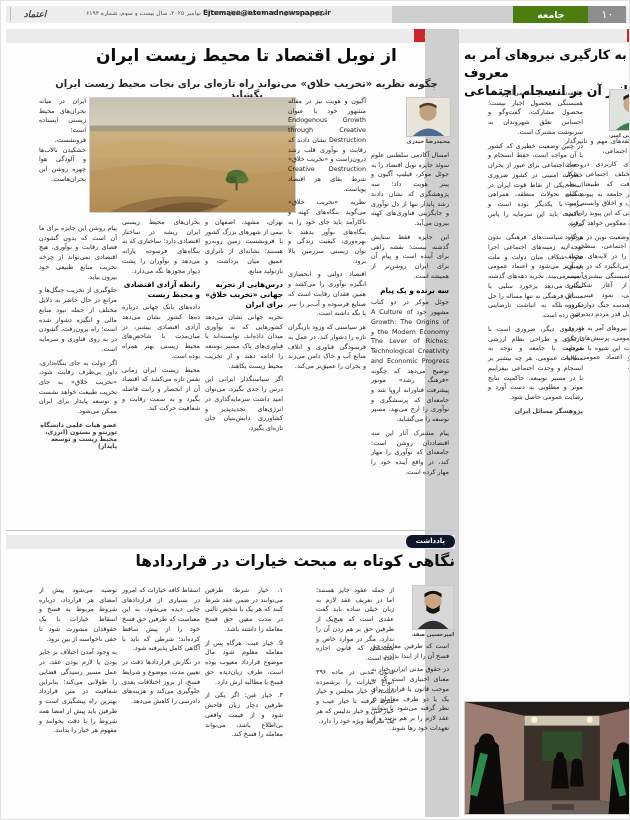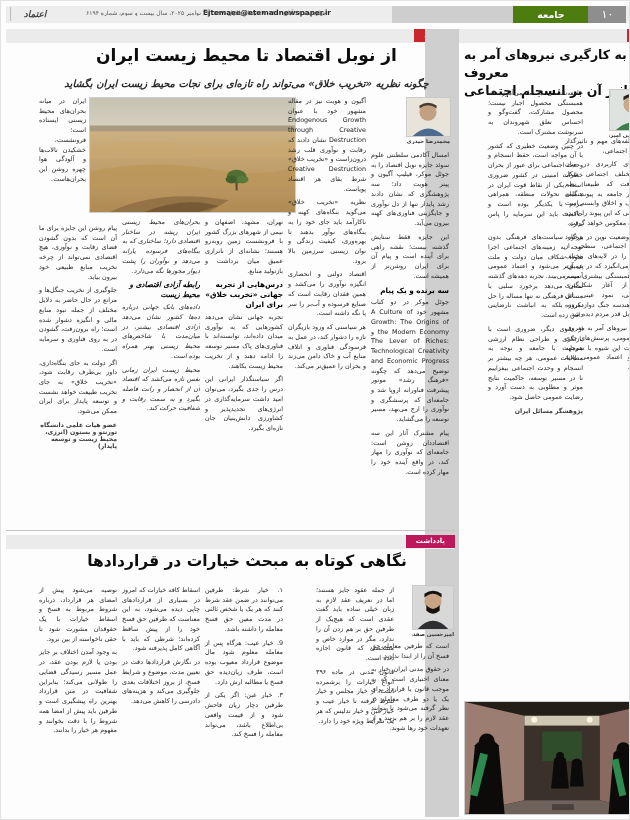--- a/index.html
+++ b/index.html
@@ -19,23 +19,23 @@
         border-left:1px solid #bbb;padding-left:4px;height:14px;line-height:14px;text-align:center;}
   
   .tagbar{height:14px;background:#ebebeb;}
   .tag{position:absolute;left:auto;right:0;top:0;height:13px;color:#fff;font-size:7px;font-weight:bold;
        text-align:center;line-height:13px;padding:0 10px;}
   
   .vrule{width:1px;background:#cfcfcf;}
   .hrule{height:1px;background:#c4c4c4;}
   
   .mainhead{font-weight:bold;color:#0d0d0d;text-align:center;font-size:17px;line-height:1.1;}
-  .mainsub{font-weight:bold;color:#2a2a2a;text-align:center;font-size:10px;font-style:italic;}
+  .mainsub{font-weight:bold;color:#2a2a2a;text-align:center;font-size:10px;}
   .righthead{font-weight:bold;color:#0d0d0d;text-align:left;font-size:12.5px;line-height:1.45;}
-  .bottomhead{font-weight:bold;color:#0d0d0d;text-align:center;font-size:15.5px;}
+  .bottomhead{font-weight:bold;color:#0d0d0d;font-size:15.5px;}
   
   .col{overflow:hidden;}
   .para{font-size:6.4px;line-height:1.52;text-align:justify;color:#1d1d1d;margin:0 0 4px 0;}
   .colhead{font-size:7.3px;font-weight:bold;color:#000;margin:2px 0 3px 0;line-height:1.35;}
   .sig{font-size:6.2px;font-weight:bold;color:#3a3a3a;margin-top:3px;}
   
   .authorbox{text-align:center;}
   .authorbox .pic{width:100%;border:1px solid #c9c9c9;box-sizing:border-box;display:block;}
   .authorname{font-size:5.4px;font-weight:bold;color:#333;margin-top:1px;white-space:nowrap;overflow:hidden;}
   .photo{display:block;border:1px solid #cfcfcf;box-sizing:border-box;}
@@ -115,21 +115,21 @@
       <div class="para">نظریه «تخریب خلاق» می‌گوید بنگاه‌های کهنه و ناکارآمد باید جای خود را به بنگاه‌های نوآور بدهند تا بهره‌وری، کیفیت زندگی و توان زیستی سرزمین بالا برود.</div>
       <div class="para">اقتصاد دولتی و انحصاری انگیزه نوآوری را می‌کشد و همین فقدان رقابت است که صنایع فرسوده و آب‌بر را سر پا نگه داشته است.</div>
       <div class="para">هر سیاستی که ورود بازیگران تازه را دشوار کند، در عمل به فرسودگی فناوری و اتلاف منابع آب و خاک دامن می‌زند و بحران را عمیق‌تر می‌کند.</div>
     </div>
   <div class="abs col" style="left:171px;top:217px;width:78px;height:308px;">
       <div class="para">تهران، مشهد، اصفهان و نیمی از شهرهای بزرگ کشور با فرونشست زمین روبه‌رو هستند؛ نشانه‌ای از ناترازی عمیق میان برداشت و بازتولید منابع.</div>
       <div class="colhead">درس‌هایی از تجربه جهانی «تخریب خلاق» برای ایران</div>
       <div class="para">تجربه جهانی نشان می‌دهد کشورهایی که به نوآوری میدان داده‌اند، توانسته‌اند با فناوری‌های پاک مسیر توسعه را ادامه دهند و از تخریب محیط زیست بکاهند.</div>
       <div class="para">اگر سیاستگذار ایرانی این درس را جدی بگیرد، می‌توان امید داشت سرمایه‌گذاری در انرژی‌های تجدیدپذیر و کشاورزی دانش‌بنیان جان تازه‌ای بگیرد.</div>
     </div>
-  <div class="abs col" style="left:88px;top:217px;width:78px;height:308px;font-style:italic;">
+  <div class="abs col" style="left:88px;top:217px;width:78px;height:308px;">
       <div class="para">بحران‌های محیط زیستی ایران ریشه در ساختار اقتصادی دارد؛ ساختاری که به بنگاه‌های فرسوده یارانه می‌دهد و نوآوران را پشت دیوار مجوزها نگه می‌دارد.</div>
       <div class="colhead">رابطه آزادی اقتصادی و محیط زیست</div>
       <div class="para">داده‌های بانک جهانی درباره ده‌ها کشور نشان می‌دهد آزادی اقتصادی بیشتر، در میان‌مدت با شاخص‌های محیط زیستی بهتر همراه بوده است.</div>
       <div class="para">محیط زیست ایران زمانی نفس تازه می‌کشد که اقتصاد آن از انحصار و رانت فاصله بگیرد و به سمت رقابت و شفافیت حرکت کند.</div>
     </div>
   <div class="abs col" style="left:5px;top:96px;width:47px;height:117px;">
       <div class="para">ایران در میانه بحران‌های محیط زیستی ایستاده است؛ فرونشست، خشکیدن تالاب‌ها و آلودگی هوا چهره روشن این بحران‌هاست.</div>
     </div>
   <div class="abs col" style="left:5px;top:223px;width:78px;height:308px;">
       <div class="para">پیام روشن این جایزه برای ما آن است که بدون گشودن فضای رقابت و نوآوری، هیچ اقتصادی نمی‌تواند از چرخه تخریب منابع طبیعی خود بیرون بیاید.</div>
@@ -193,21 +193,21 @@
       <rect x="10" y="52" width="8" height="44" fill="#2e8b4f" transform="rotate(14 14 74)"></rect>
       <rect x="152" y="58" width="7" height="38" fill="#2e8b4f" transform="rotate(-12 155 77)"></rect>
       <rect x="179" y="64" width="6" height="34" fill="#2e8b4f" transform="rotate(-10 182 81)"></rect>
       <circle cx="70" cy="18" r="3" fill="#fff8e0" opacity="0.9"></circle>
       <circle cx="126" cy="18" r="3" fill="#fff8e0" opacity="0.9"></circle>
     </svg>
   </div>
 
   <div class="abs hrule" style="left:5px;top:529px;width:416px;"></div>
   <div class="abs tagbar" style="left:5px;top:534px;width:416px;">
-    <span class="tag" style="background:#be185d;">یادداشت</span>
+    <span class="tag" style="background:#0f172a;border-radius:6px;">یادداشت</span>
   </div>
   <div class="abs bottomhead" style="left:5px;top:551px;width:416px;">نگاهی کوتاه به مبحث خیارات در قراردادها</div>
 
   <div class="abs authorbox" style="left:378px;top:584px;width:42px;">
     <svg class="pic" width="42" height="45" viewBox="0 0 42 45">
       <rect width="42" height="45" fill="#d8d8d8"></rect>
       <circle cx="21" cy="16" r="9" fill="#c7a585"></circle>
       <path d="M5,45 Q21,28 37,45 Z" fill="#2e2e33"></path>
       <path d="M12,12 q9,-8 18,0 l0,-4 q-9,-6 -18,0 Z" fill="#17120e"></path>
       <path d="M14,20 q7,8 14,0 l0,6 q-7,6 -14,0 Z" fill="#17120e"></path>

